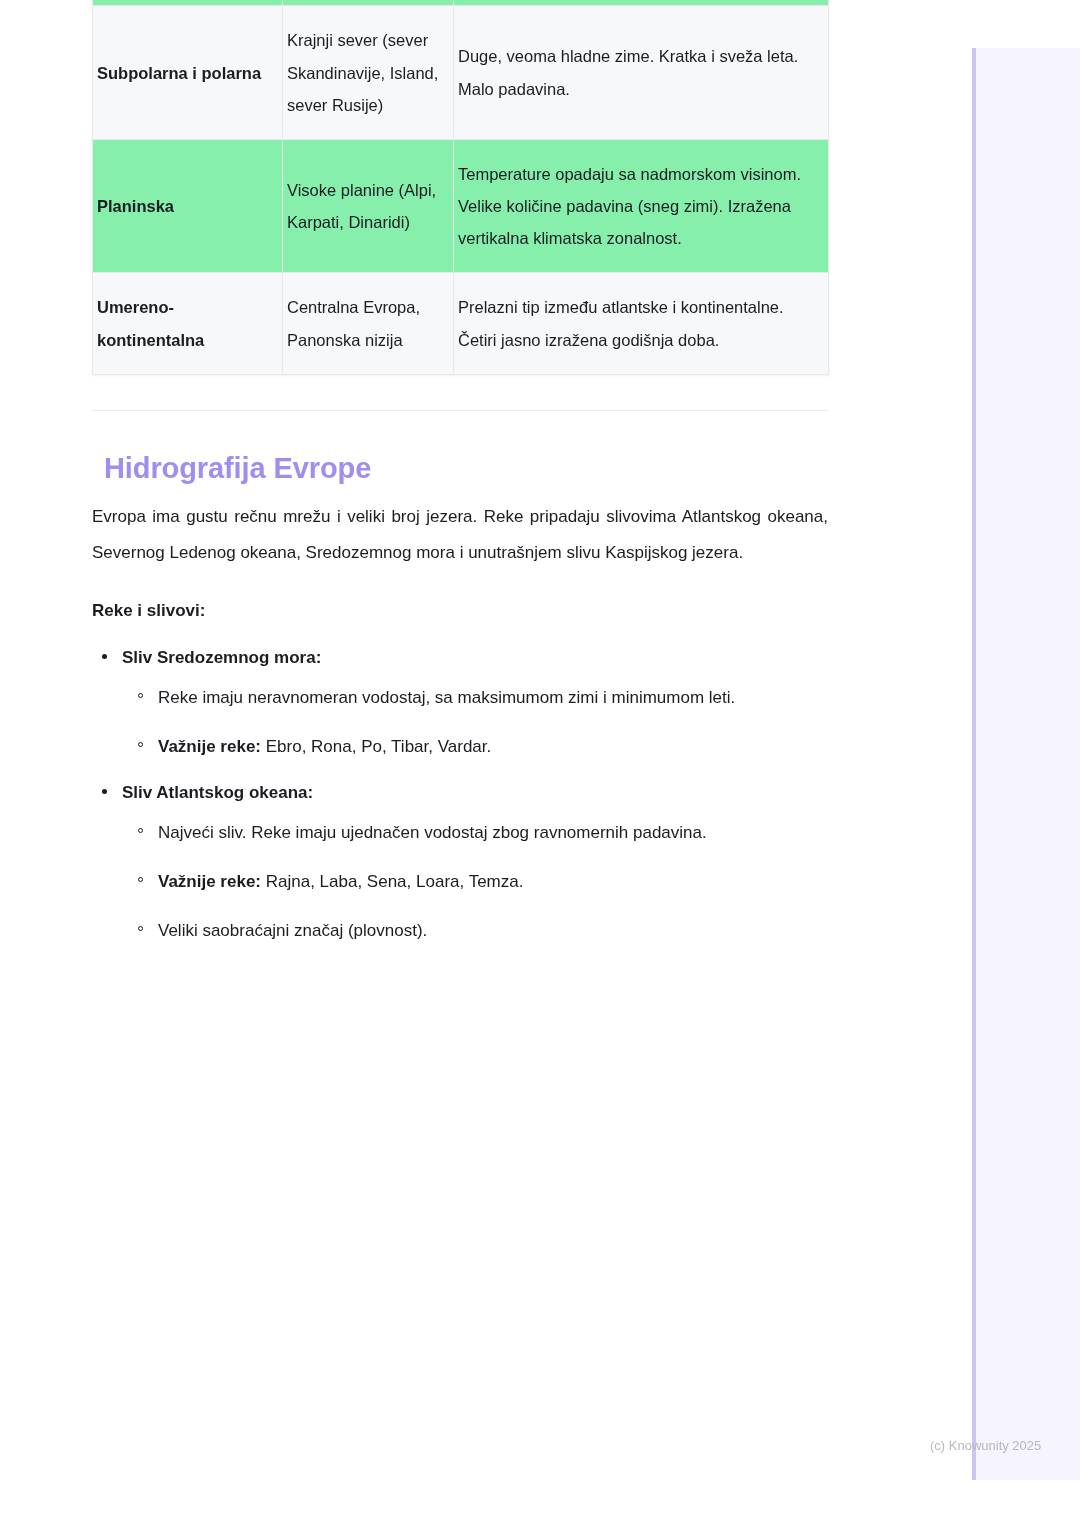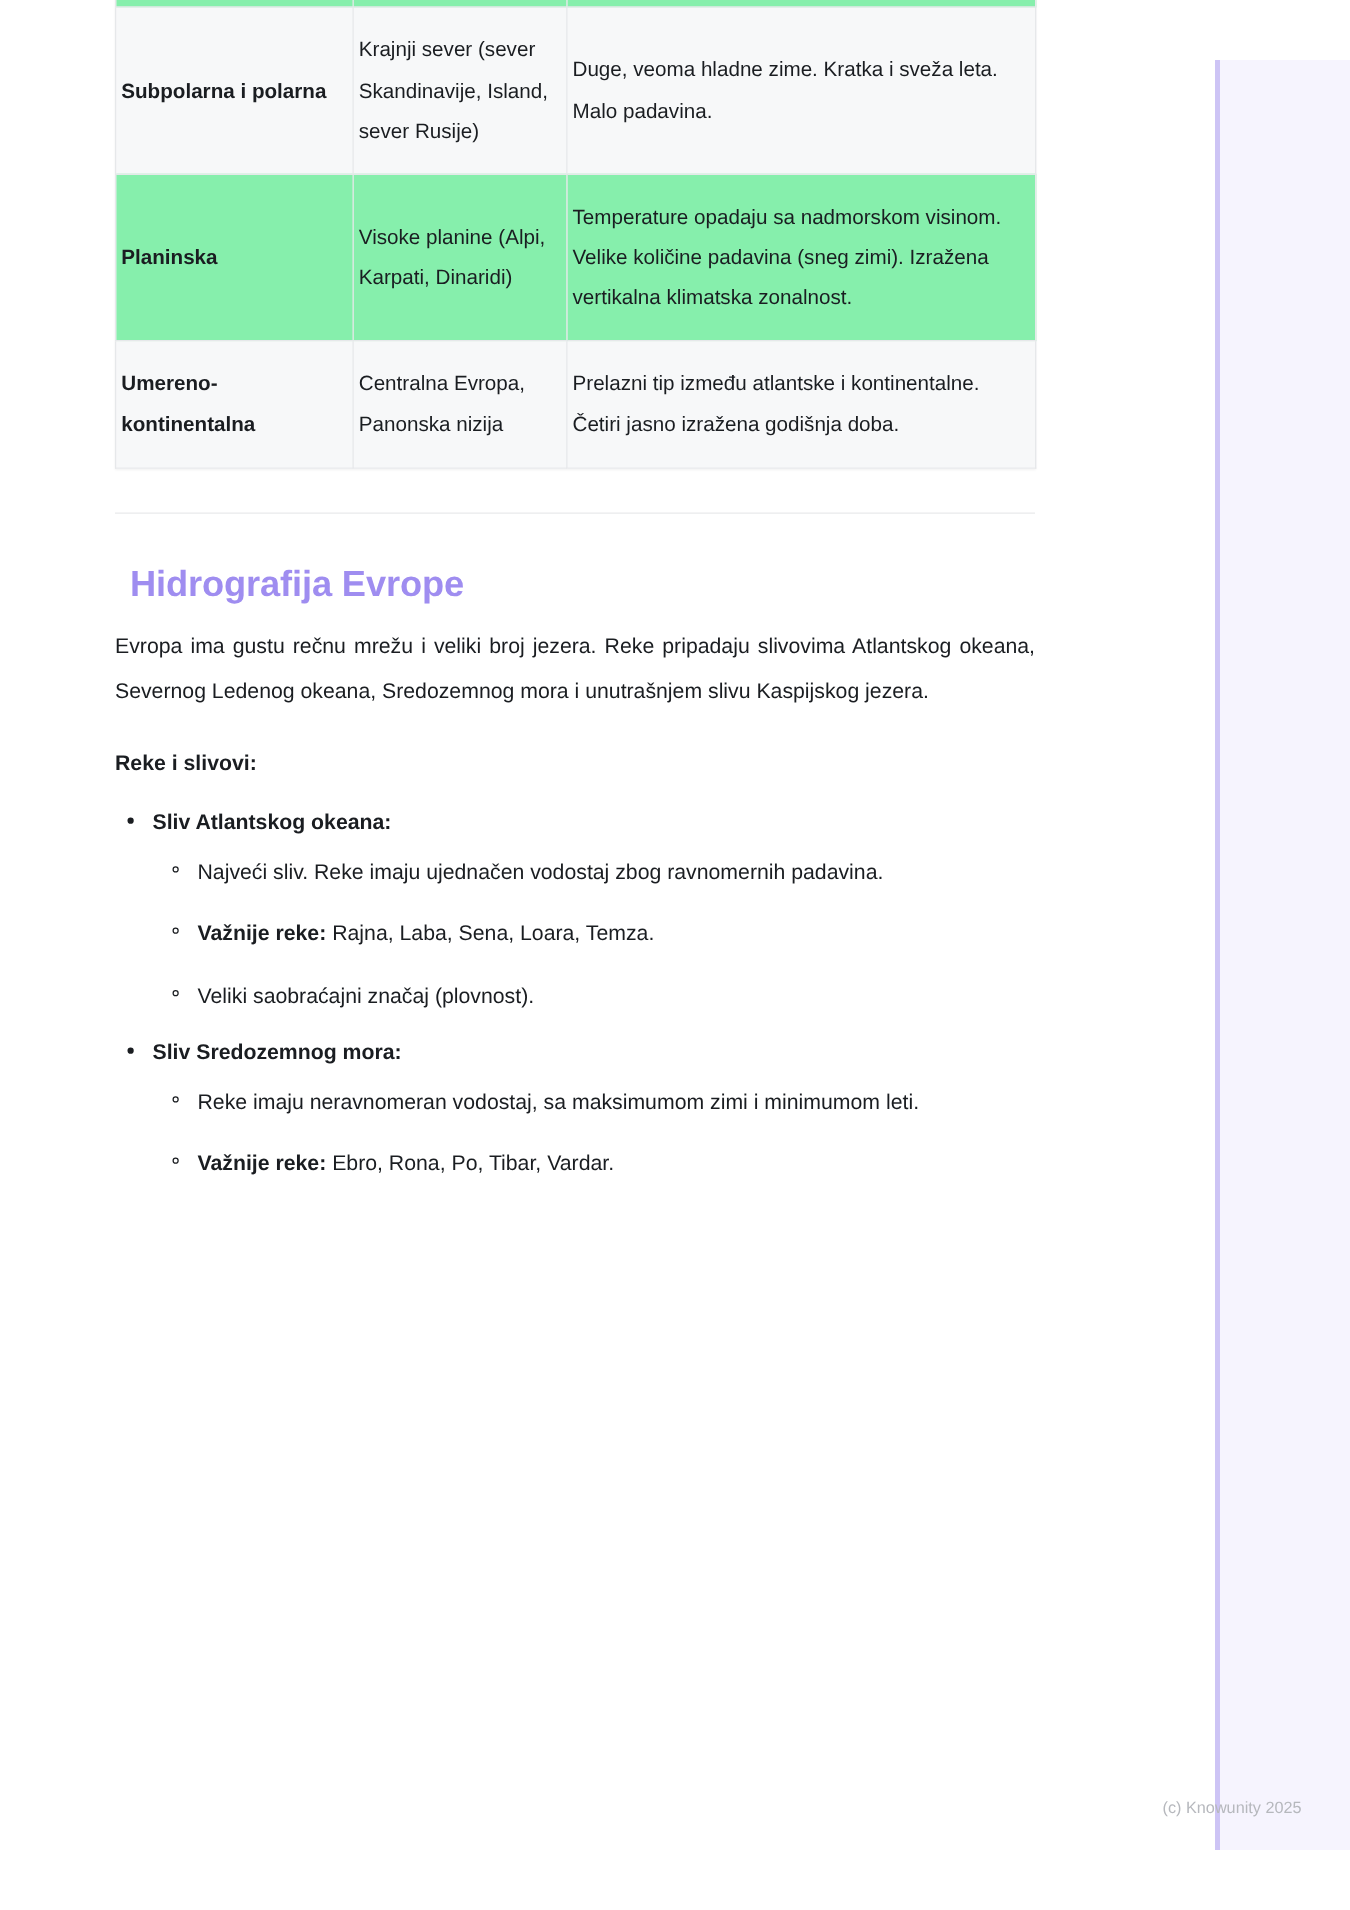--- a/index.html
+++ b/index.html
@@ -203,50 +203,50 @@
   <h2 class="section-heading">Hidrografija Evrope</h2>
 
   <p class="body-paragraph">Evropa ima gustu rečnu mrežu i veliki broj jezera. Reke pripadaju slivovima Atlantskog okeana, Severnog Ledenog okeana, Sredozemnog mora i unutrašnjem slivu Kaspijskog jezera.</p>
 
   <p class="sub-heading">Reke i slivovi:</p>
 
   <ul class="outline">
 
     <li class="top-item">
       <span class="bullet-disc"></span>
+      <span class="top-label">Sliv Sredozemnog mora:</span>
+      <ul class="sublist">
+        <li class="sub-item">
+          <span class="bullet-ring"></span>
+          <span class="sub-lead"></span><span>Reke imaju neravnomeran vodostaj, sa maksimumom zimi i minimumom leti.</span>
+        </li>
+        <li class="sub-item">
+          <span class="bullet-ring"></span>
+          <span class="sub-lead">Važnije reke:</span><span> Ebro, Rona, Po, Tibar, Vardar.</span>
+        </li>
+      </ul>
+    </li>
+
+    <li class="top-item">
+      <span class="bullet-disc"></span>
       <span class="top-label">Sliv Atlantskog okeana:</span>
       <ul class="sublist">
         <li class="sub-item">
           <span class="bullet-ring"></span>
           <span class="sub-lead"></span><span>Najveći sliv. Reke imaju ujednačen vodostaj zbog ravnomernih padavina.</span>
         </li>
         <li class="sub-item">
           <span class="bullet-ring"></span>
           <span class="sub-lead">Važnije reke:</span><span> Rajna, Laba, Sena, Loara, Temza.</span>
         </li>
         <li class="sub-item">
           <span class="bullet-ring"></span>
           <span class="sub-lead"></span><span>Veliki saobraćajni značaj (plovnost).</span>
         </li>
       </ul>
     </li>
 
-    <li class="top-item">
-      <span class="bullet-disc"></span>
-      <span class="top-label">Sliv Sredozemnog mora:</span>
-      <ul class="sublist">
-        <li class="sub-item">
-          <span class="bullet-ring"></span>
-          <span class="sub-lead"></span><span>Reke imaju neravnomeran vodostaj, sa maksimumom zimi i minimumom leti.</span>
-        </li>
-        <li class="sub-item">
-          <span class="bullet-ring"></span>
-          <span class="sub-lead">Važnije reke:</span><span> Ebro, Rona, Po, Tibar, Vardar.</span>
-        </li>
-      </ul>
-    </li>
-
 
   </ul>
 
 </div>
 
 <div class="watermark">(c) Knowunity 2025</div>
 
 </body></html>

